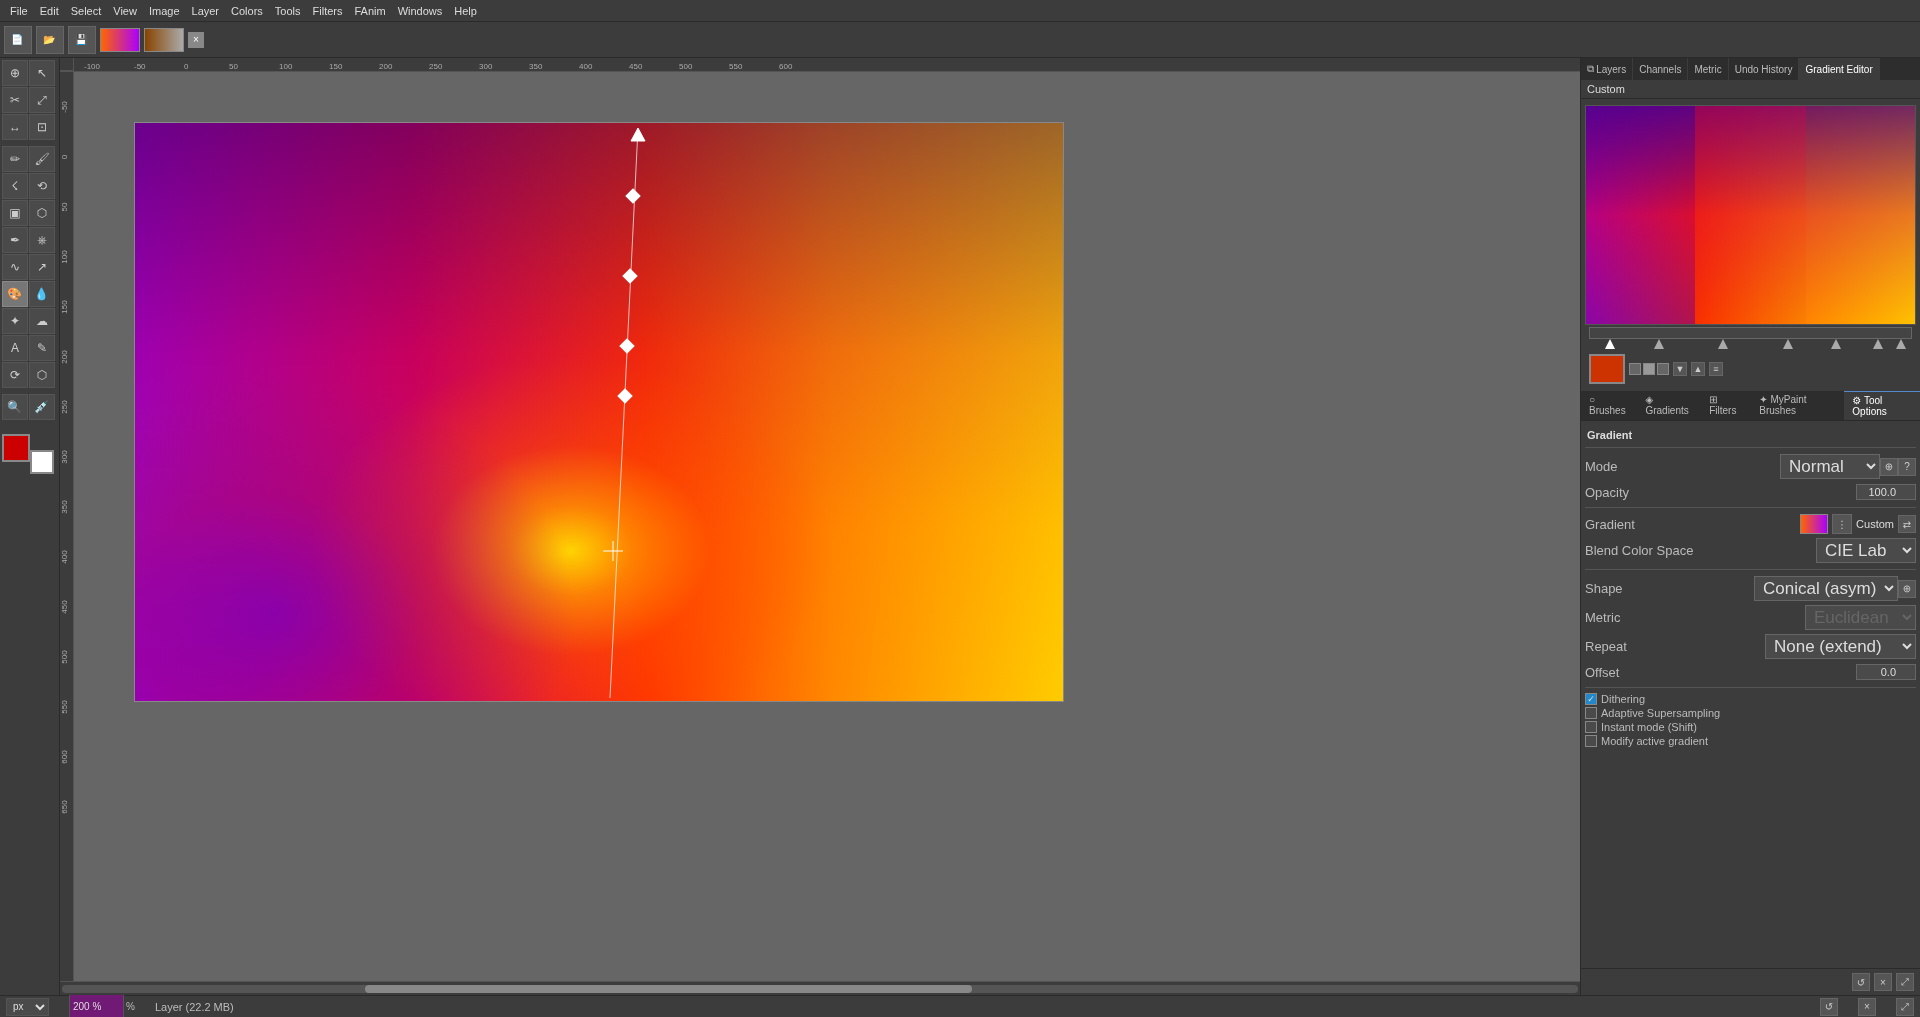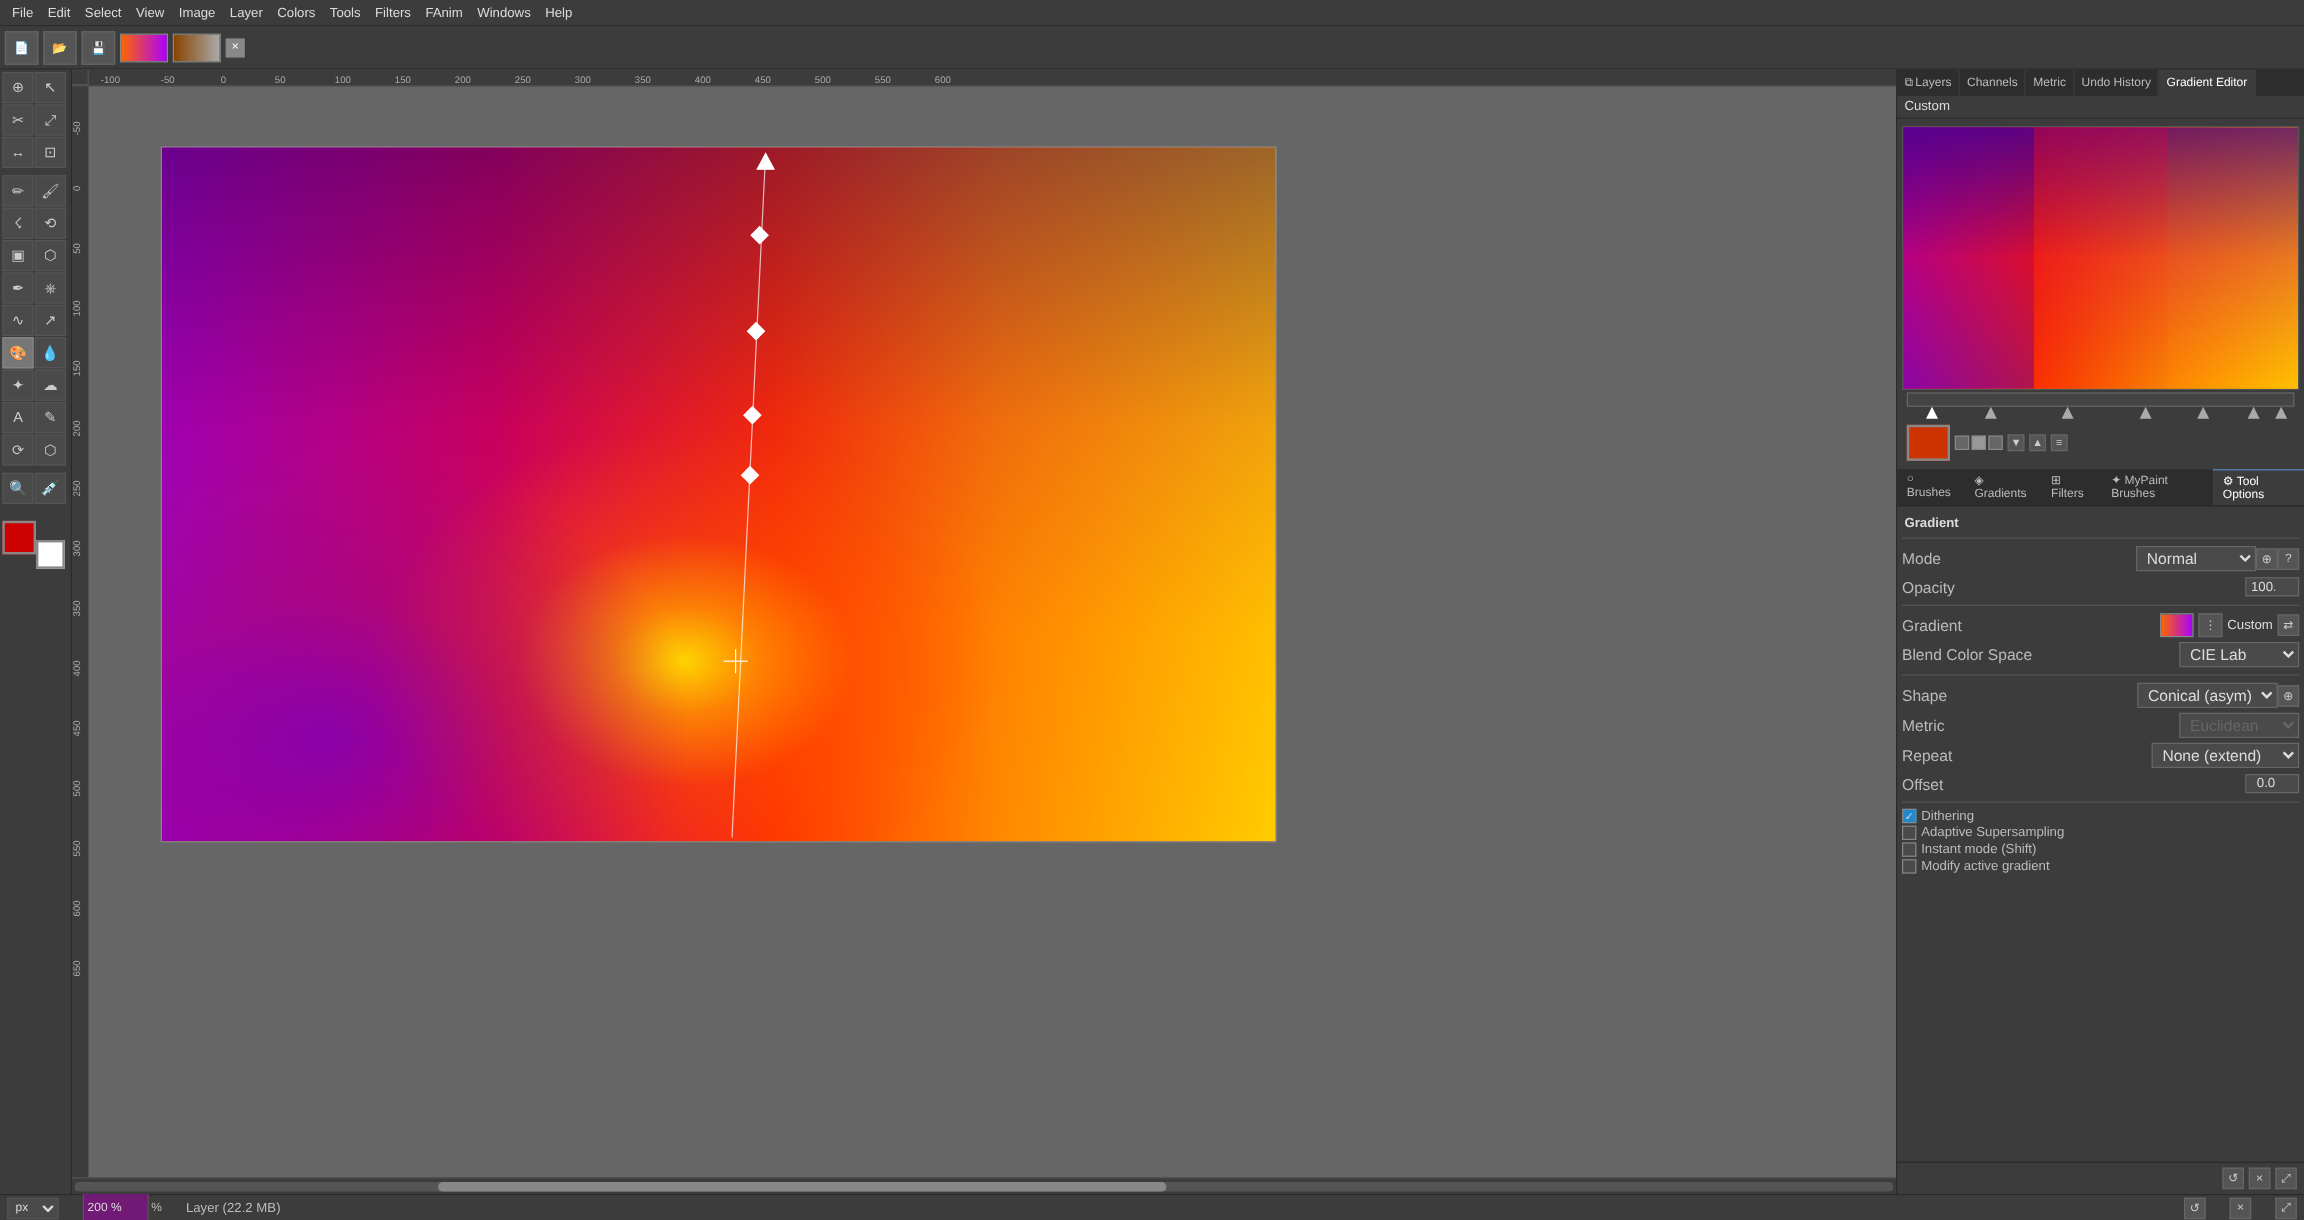--- a/index.html
+++ b/index.html
@@ -80,22 +80,22 @@
       position: absolute; top: 0; left: 0; width: 100%; height: 100%;
       background:
         linear-gradient(to bottom, rgba(80,0,120,0.8), rgba(200,0,80,0.4), rgba(255,100,0,0.1));
     }
 
     
     #tool-options { flex: 1; overflow-y: auto; padding: 4px; }
     .section-title { font-size: 11px; color: #ddd; font-weight: bold; padding: 4px 2px 2px; }
     .option-row { display: flex; align-items: center; justify-content: space-between; padding: 2px 0; min-height: 22px; }
     .option-label { color: #bbb; font-size: 13px; flex: 1; }
-    .option-select { background: #4a4a4a; color: #ddd; border: 1px solid #666; font-size: 13px; padding: 1px 4px; cursor: pointer; min-width: 100px; }
-    .option-input { background: #4a4a4a; color: #ddd; border: 1px solid #666; font-size: 11px; padding: 1px 4px; width: 45px; text-align: right; }
+    .option-select { background: #4a4a4a; color: #ddd; border: 1px solid #666; font-size: 17px; padding: 1px 4px; cursor: pointer; min-width: 100px; }
+    .option-input { background: #4a4a4a; color: #ddd; border: 1px solid #666; font-size: 11px; padding: 1px 4px; width: 60px; text-align: right; }
     .gradient-swatch-row { display: flex; align-items: center; gap: 4px; }
     .mini-gradient { width: 28px; height: 20px; background: linear-gradient(to right, #ff6600, #aa00ff); border: 1px solid #888; cursor: pointer; }
     .gradient-edit-btn { width: 20px; height: 20px; background: #555; border: 1px solid #666; cursor: pointer; display: flex; align-items: center; justify-content: center; font-size: 10px; color: #ccc; }
     .gradient-name-display { color: #ddd; font-size: 11px; }
     .checkbox-row { display: flex; align-items: center; gap: 4px; padding: 1px 0; }
     .cb { width: 12px; height: 12px; border: 1px solid #888; background: #4a4a4a; cursor: pointer; display: flex; align-items: center; justify-content: center; font-size: 9px; }
     .cb.checked { background: #2288cc; }
     .cb-label { color: #bbb; font-size: 11px; }
     .divider { height: 1px; background: #555; margin: 4px 0; }
     .icon-btn { width: 18px; height: 18px; background: #555; border: 1px solid #666; cursor: pointer; display: flex; align-items: center; justify-content: center; font-size: 10px; color: #ccc; }

